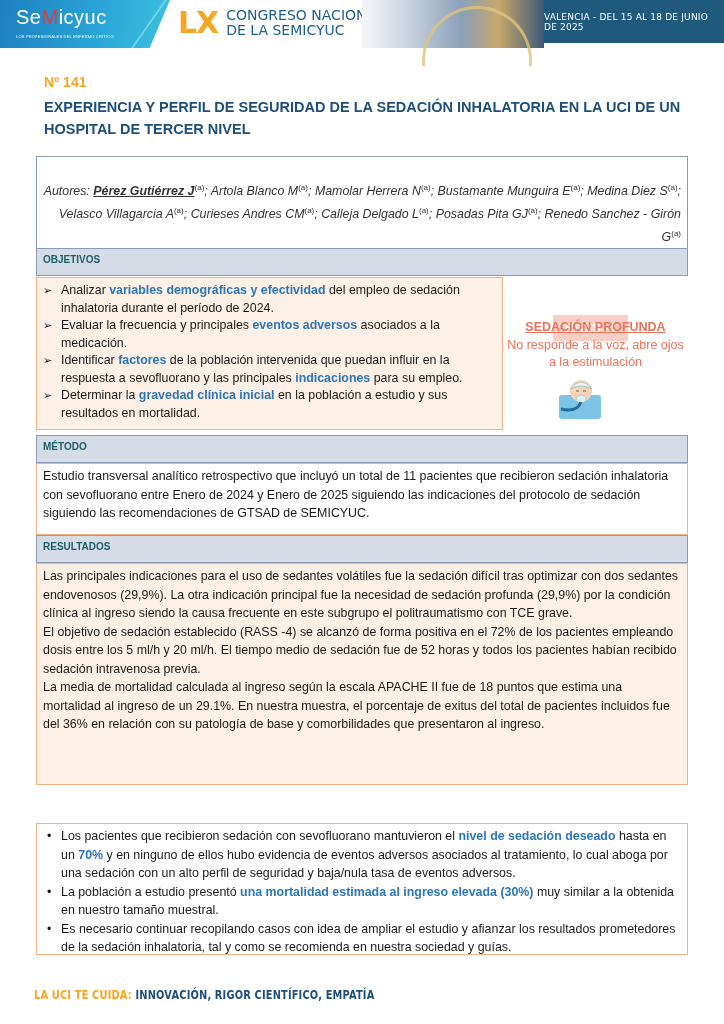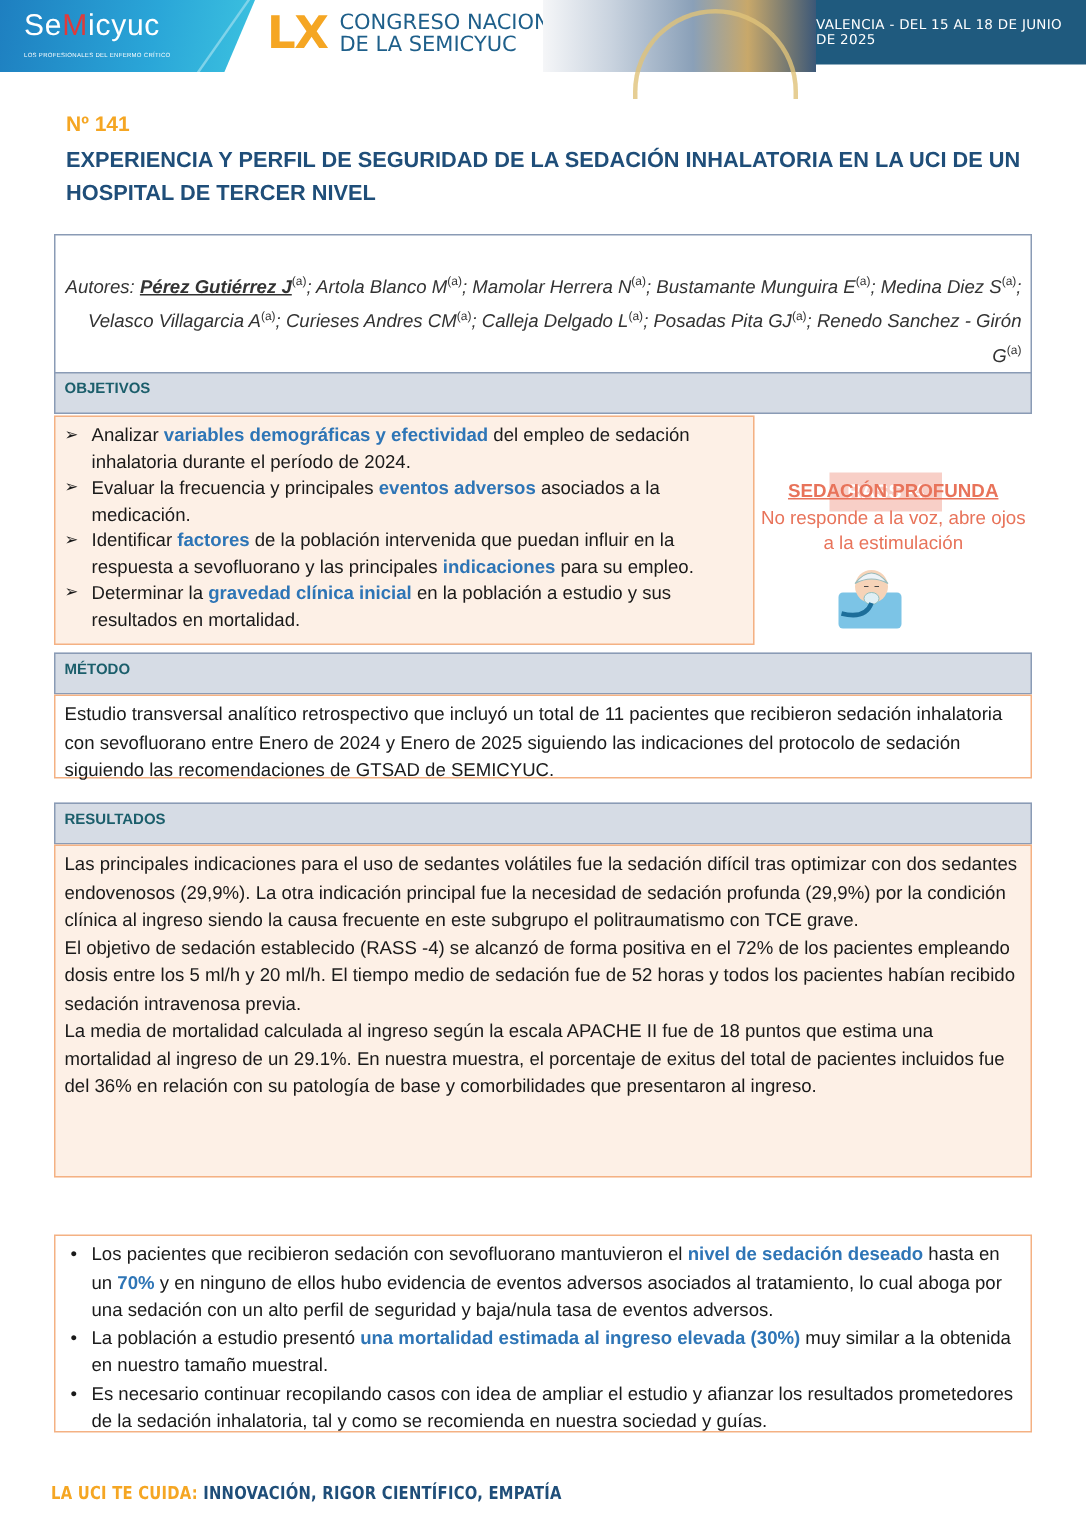--- a/index.html
+++ b/index.html
@@ -123,21 +123,21 @@
     <circle cx="26" cy="16" r="11" fill="#f6d3b8"></circle>
     <path d="M15 14 Q26 0 37 14 Q26 8 15 14Z" fill="#eef3f7" stroke="#9bb" stroke-width="0.8"></path>
     <ellipse cx="26" cy="24" rx="5" ry="4" fill="#dfeff5" stroke="#8bb" stroke-width="0.6"></ellipse>
     <path d="M26 27 Q22 38 6 34" stroke="#1d6e9a" stroke-width="3" fill="none"></path>
     <line x1="21" y1="16" x2="24" y2="16" stroke="#444" stroke-width="0.8"></line>
     <line x1="28" y1="16" x2="31" y2="16" stroke="#444" stroke-width="0.8"></line>
   </svg>
 </div>
 
 <div class="sec-head" style="top:435px;">MÉTODO</div>
-<div class="sec-body white" style="top:463px; height:56px;">Estudio transversal analítico retrospectivo que incluyó un total de 11 pacientes que recibieron sedación inhalatoria con sevofluorano entre Enero de 2024 y Enero de 2025 siguiendo las indicaciones del protocolo de sedación siguiendo las recomendaciones de GTSAD de SEMICYUC.</div>
+<div class="sec-body white" style="top:463px; height:72px;">Estudio transversal analítico retrospectivo que incluyó un total de 11 pacientes que recibieron sedación inhalatoria con sevofluorano entre Enero de 2024 y Enero de 2025 siguiendo las indicaciones del protocolo de sedación siguiendo las recomendaciones de GTSAD de SEMICYUC.</div>
 
 <div class="sec-head" style="top:535px;">RESULTADOS</div>
 <div class="sec-body peach" style="top:563px; height:222px;">
   <p>Las principales indicaciones para el uso de sedantes volátiles fue la sedación difícil tras optimizar con dos sedantes endovenosos (29,9%). La otra indicación principal fue la necesidad de sedación profunda (29,9%) por la condición clínica al ingreso siendo la causa frecuente en este subgrupo el politraumatismo con TCE grave.</p>
   <p>El objetivo de sedación establecido (RASS -4) se alcanzó de forma positiva en el 72% de los pacientes empleando dosis entre los 5 ml/h y 20 ml/h. El tiempo medio de sedación fue de 52 horas y todos los pacientes habían recibido sedación intravenosa previa.</p>
   <p>La media de mortalidad calculada al ingreso según la escala APACHE II fue de 18 puntos que estima una mortalidad al ingreso de un 29.1%. En nuestra muestra, el porcentaje de exitus del total de pacientes incluidos fue del 36% en relación con su patología de base y comorbilidades que presentaron al ingreso.</p>
 </div>
 
 <div class="sec-head" style="top:795px;margin-top:35px;">CONCLUSIONES</div>
 <ul class="sec-body white sec-list" style="top:823px; height:132px;">

